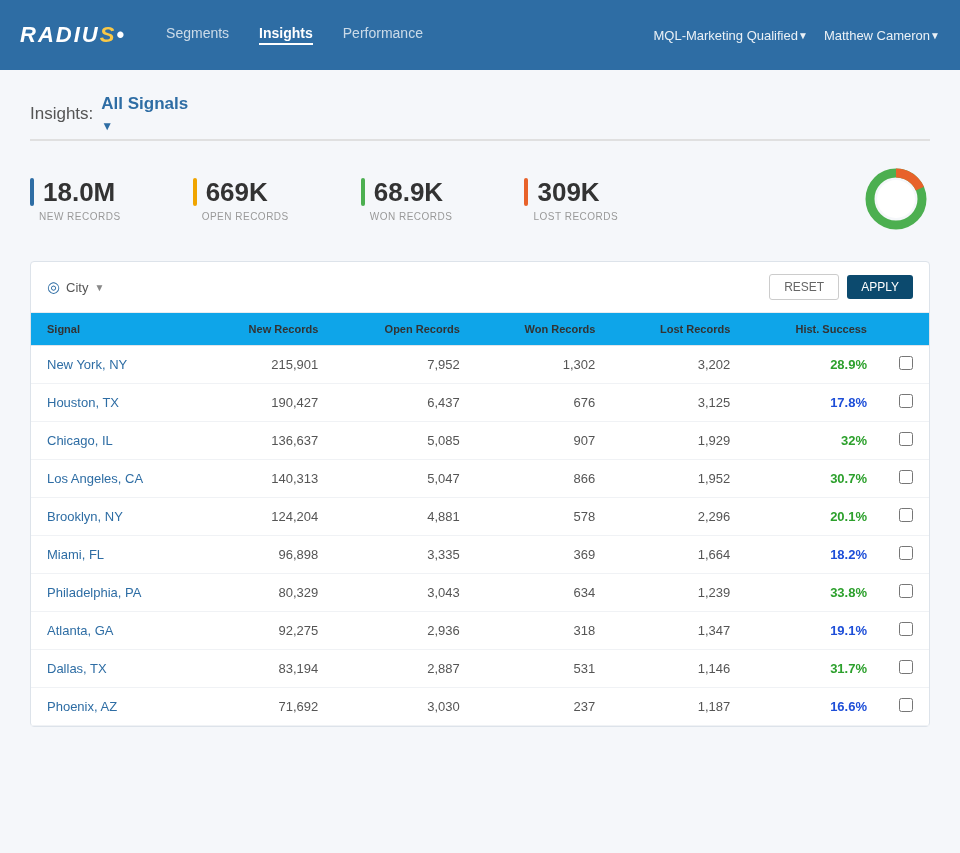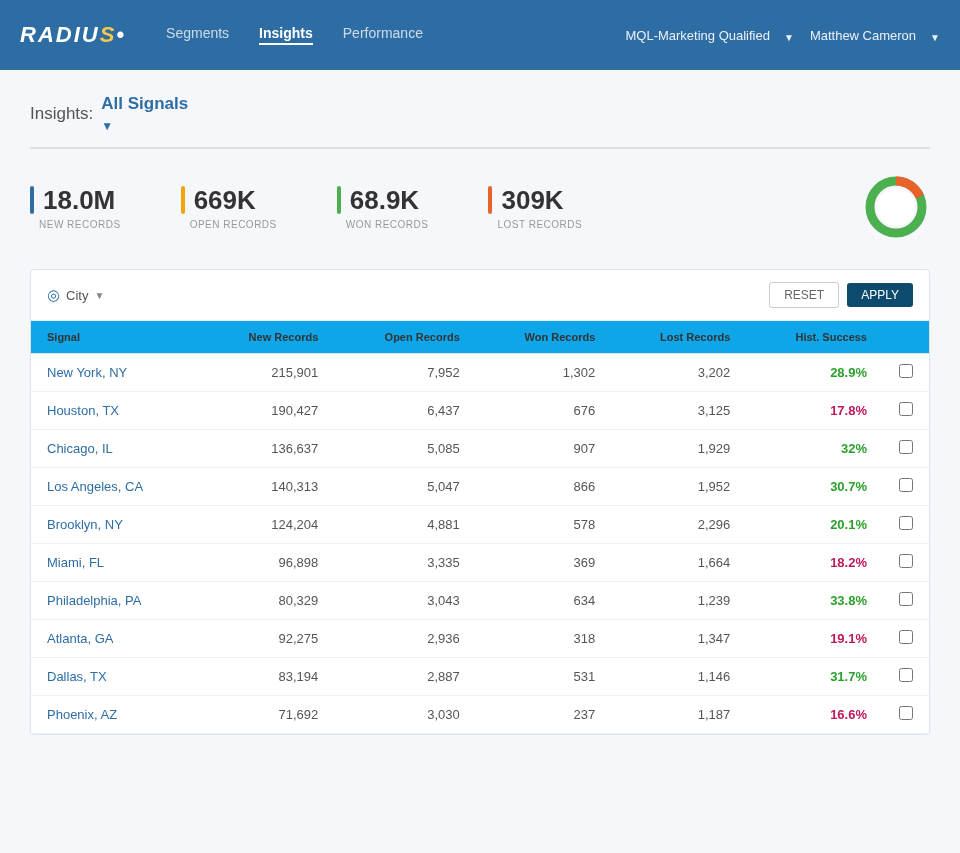--- a/index.html
+++ b/index.html
@@ -28,55 +28,55 @@
       text-decoration: none;
       font-size: 14px;
       cursor: pointer;
     }
     .nav-link.active { color: #fff; font-weight: 600; border-bottom: 2px solid #fff; padding-bottom: 2px; }
     .navbar-right { display: flex; align-items: center; gap: 16px; }
     .navbar-dropdown {
       color: rgba(255,255,255,0.9);
       font-size: 13px;
       display: flex;
-      align-items: flex-end;
-      gap: 14px;
+      align-items: center;
+      gap: 0;
       cursor: pointer;
     }
     .navbar-dropdown .arrow { font-size: 10px; }
 
     
     .page { padding: 24px 30px; }
     .page-title {
       font-size: 17px;
       color: #555;
       margin-bottom: 20px;
       display: flex;
       align-items: center;
       gap: 8px;
       border-bottom: 2px solid #e0e0e0;
-      padding-bottom: 14px;
+      padding-bottom: 6px;
     }
     .page-title .label { color: #555; }
     .page-title .dropdown-link {
       color: #2e6da4;
       font-size: 17px;
       font-weight: 600;
       display: flex;
       gap: 5px;
       cursor: pointer;
       flex-direction: column;
     }
     .page-title .dropdown-link .arrow { font-size: 12px; }
 
     
     .stats-row {
       display: flex;
       align-items: center;
-      gap: 0;
+      gap: 12px;
       margin: 24px 0 28px 0;
     }
     .stat-item {
       display: flex;
       flex-direction: column;
       margin-right: 60px;
     }
     .stat-value {
       font-size: 26px;
       font-weight: 700;
@@ -165,21 +165,21 @@
     td {
       padding: 10px 16px;
       border-bottom: 1px solid #f0f2f5;
       font-size: 13px;
       color: #555;
     }
     td.signal-name { color: #2e6da4; cursor: pointer; }
     td.num { text-align: right; color: #555; }
     td.hist-success { text-align: right; font-weight: 600; }
     td.hist-success.good { color: #2ca02c; }
-    td.hist-success.warn { color: #be185d; }
+    td.hist-success.warn { color: #1d4ed8; }
     td.checkbox-col { text-align: center; width: 30px; }
     .row-checkbox { width: 14px; height: 14px; cursor: pointer; }
   </style>
 </head>
 <body>
 
 <nav class="navbar">
   <div class="navbar-logo">RADIU<span>S</span>•</div>
   <div class="nav-links">
     <span class="nav-link">Segments</span>

